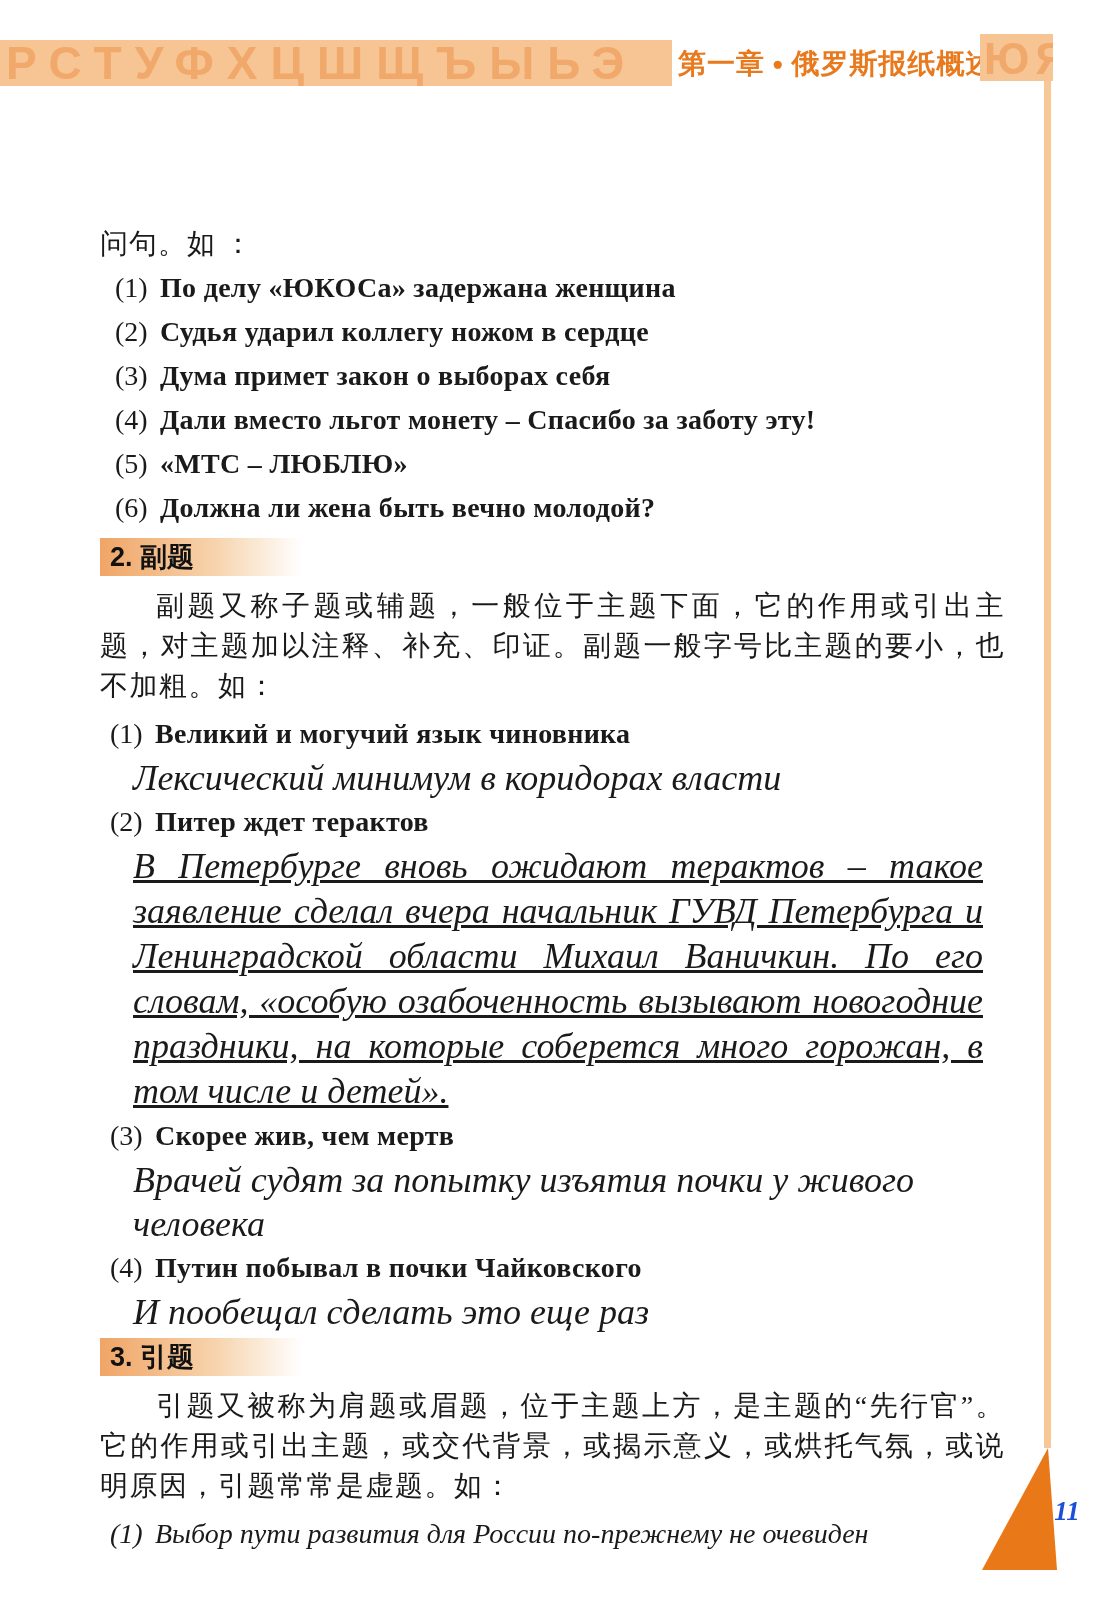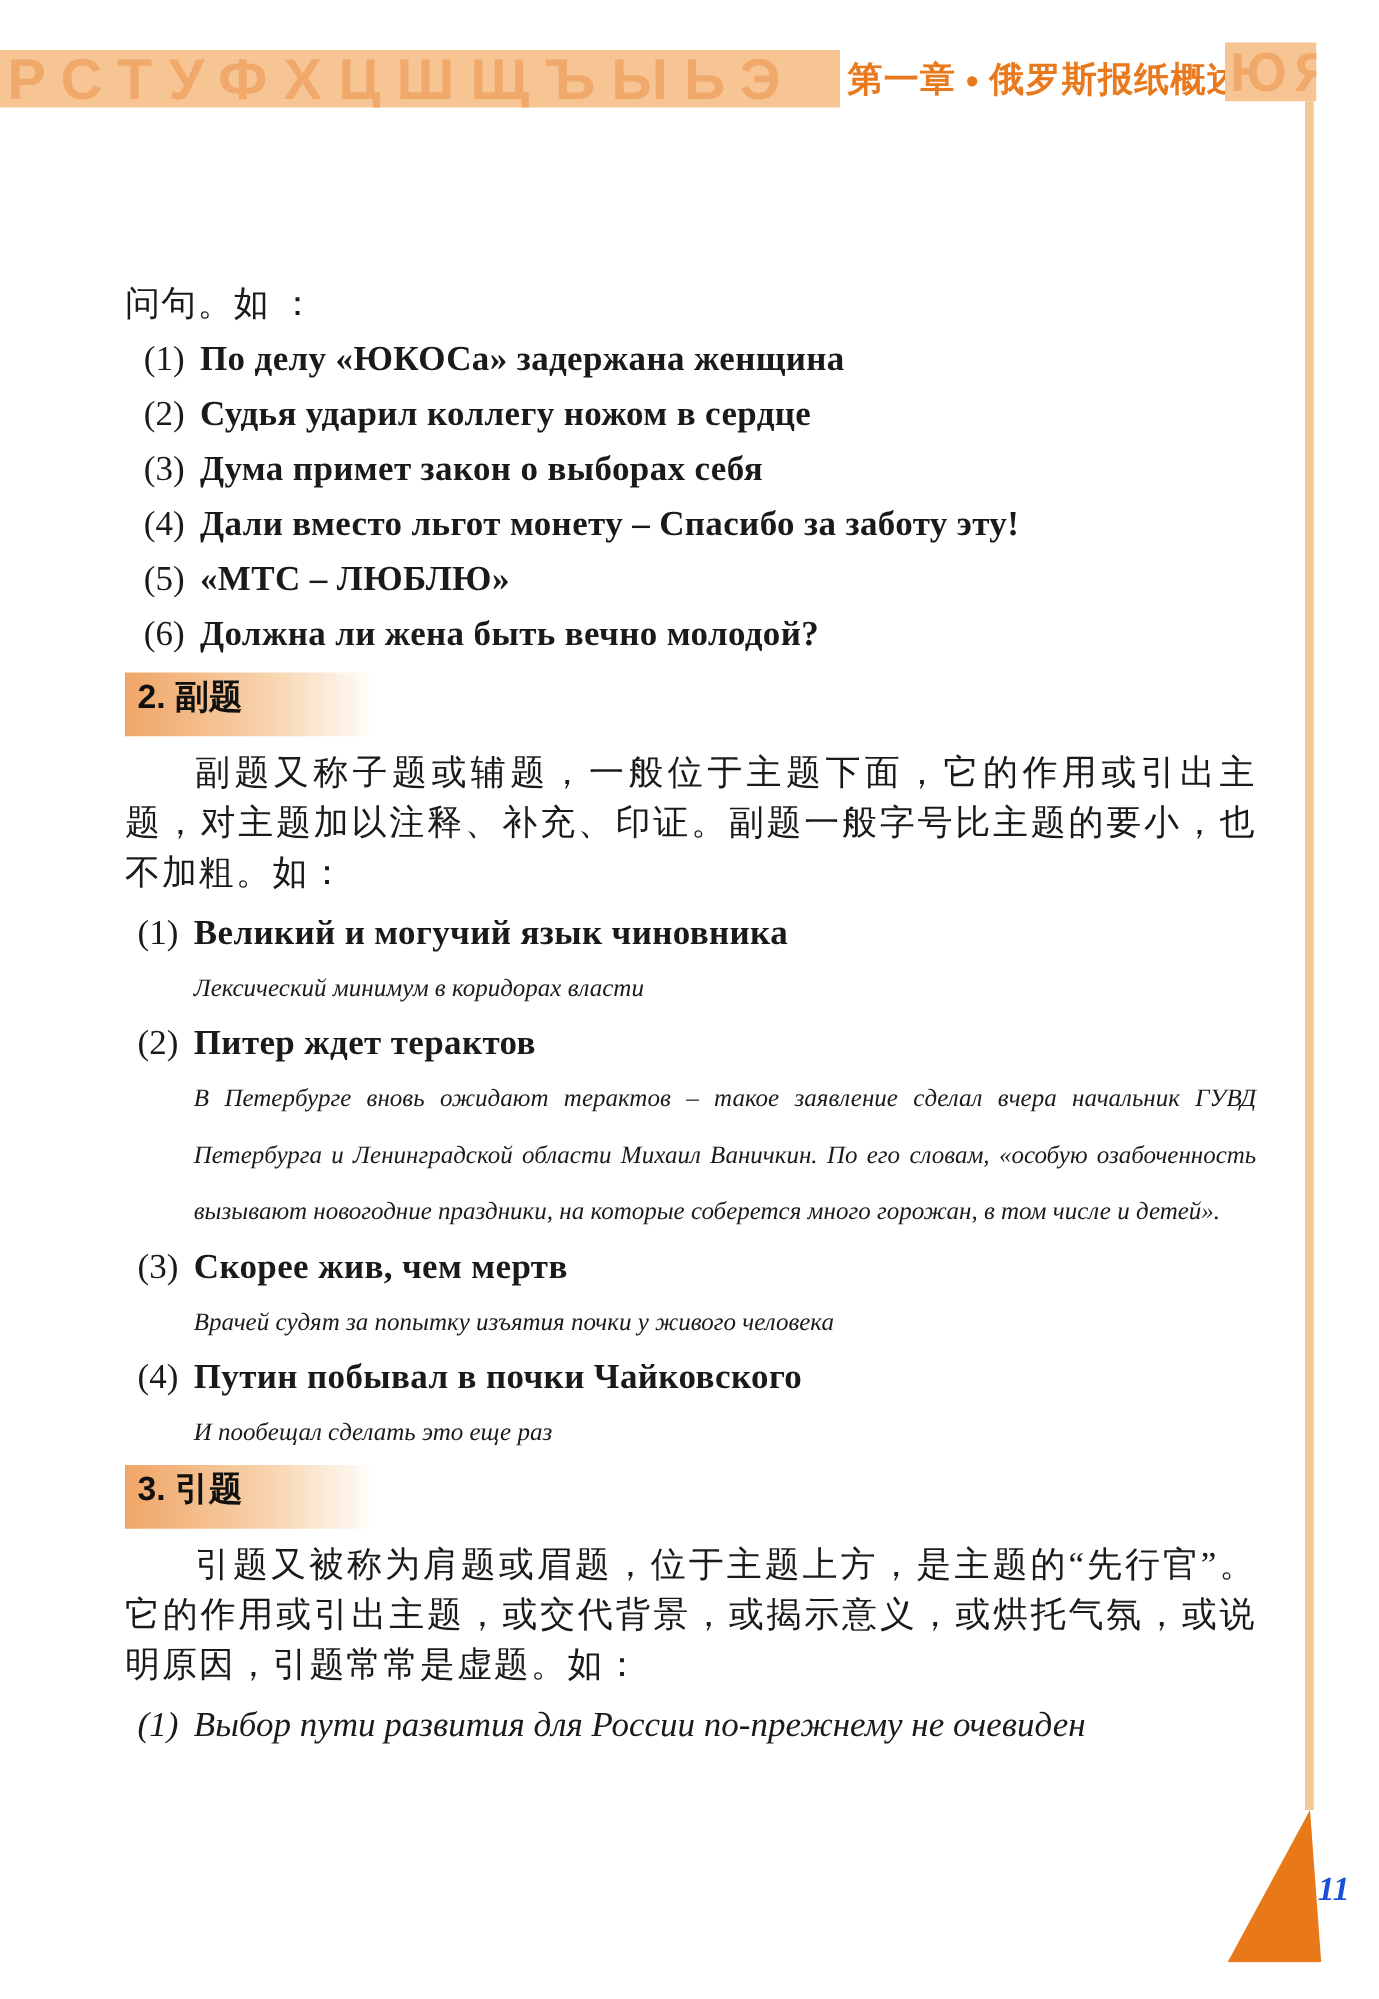--- a/index.html
+++ b/index.html
@@ -30,30 +30,30 @@
     position:absolute;left:1036px;top:1496px;width:62px;text-align:center;
     font-style:italic;font-weight:bold;color:#1d4ed8;font-size:27px;
   }
   
   .content{position:absolute;left:100px;top:222px;width:905px;}
   .intro{font-size:28px;line-height:44px;letter-spacing:1px;}
   .hrow{display:flex;font-size:28px;line-height:44px;}
   .hrow .num{flex:none;width:45px;padding-left:15px;}
   .hrow .htext{font-weight:bold;letter-spacing:0.3px;}
   .sec-bar{
-    margin-top:8px;width:202px;height:51px;line-height:38px;padding-left:10px;
+    margin-top:8px;width:202px;height:38px;line-height:38px;padding-left:10px;
     background:linear-gradient(to right,#f0a566,#f7d4ae 55%,#ffffff 95%);
     font-family:"Liberation Sans","DejaVu Sans",sans-serif;font-weight:bold;font-size:27px;color:#111;
   }
   .para{font-size:28px;line-height:40px;text-align:justify;text-indent:2em;margin:10px 0 6px 0;letter-spacing:1.5px;}
   .ex-head{display:flex;font-size:28px;line-height:44px;}
   .ex-head .num{flex:none;width:45px;padding-left:10px;}
   .ex-head .etitle{font-weight:bold;letter-spacing:0.3px;}
-  .ex-sub{font-style:italic;font-size:20px;line-height:44px;margin-left:55px;}
-  .ex-sub.long{text-align:justify;width:850px;line-height:45px;}
+  .ex-sub{font-style:italic;font-size:36px;line-height:44px;margin-left:33px;}
+  .ex-sub.long{text-align:justify;width:850px;line-height:45px;text-decoration:underline;}
   .ex-italic{display:flex;font-style:italic;font-size:28px;line-height:44px;}
   .ex-italic .num{flex:none;width:45px;padding-left:10px;}
 </style>
 </head>
 <body>
 
 <div class="page">
 
   <div class="banner">
     <span class="banner-letters">РСТУФХЦШЩЪЫЬЭ</span>

